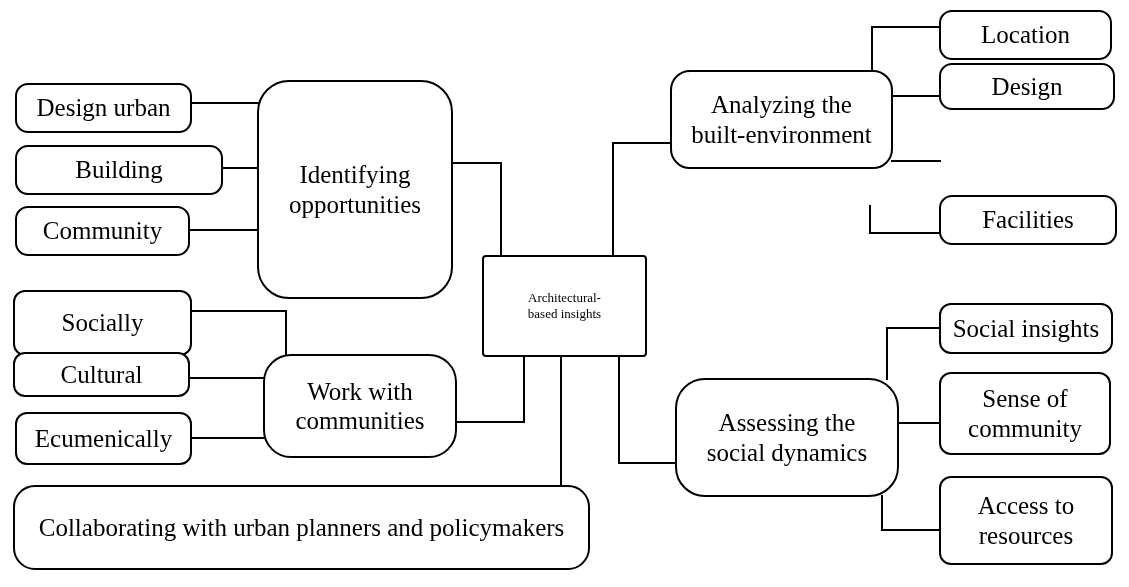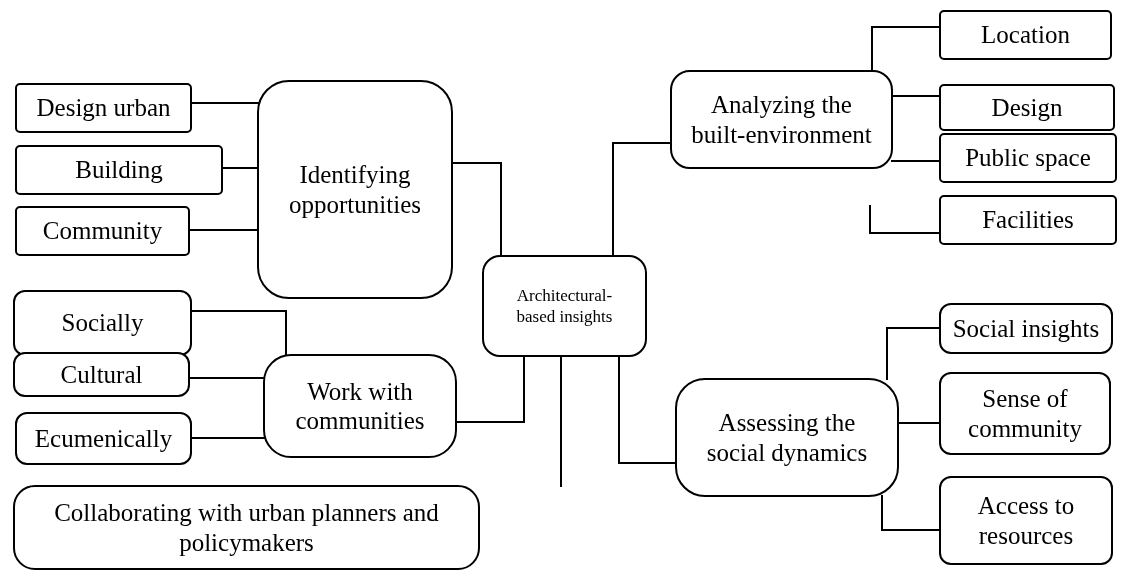--- a/index.html
+++ b/index.html
@@ -8,25 +8,25 @@
     font-family:"Liberation Serif","DejaVu Serif",serif;overflow:hidden;
   }
   .node{
     position:absolute;box-sizing:border-box;
     background:var(--fill,#ffffff);border:2px solid var(--border,#000000);
     color:var(--text,#000000);
     display:flex;align-items:center;justify-content:center;
     text-align:center;white-space:pre-line;
     font-size:25px;line-height:1.18;z-index:2;
   }
-  .leaf{border-radius:5px;}
+  .leaf{border-radius:13px;}
   .soft{border-radius:12px;}
   .hub{border-radius:32px;}
   .wide{border-radius:22px;}
-  .center-node{border-radius:18px;font-size:17px;line-height:1.25;}
+  .center-node{border-radius:4px;font-size:13px;line-height:1.25;}
   .line{position:absolute;background:var(--line,#000000);z-index:1;}
 </style>
 </head>
 <body>
 
 <div class="canvas">
 
   <div class="line" style="left:192px;top:102px;width:68px;height:2px"></div>
   <div class="line" style="left:190px;top:167px;width:70px;height:2px"></div>
   <div class="line" style="left:190px;top:229px;width:70px;height:2px"></div>
@@ -70,30 +70,29 @@
   <div class="node hub" style="left:257px;top:80px;width:196px;height:219px">Identifying
 opportunities</div>
 
   <div class="node soft" style="left:13px;top:290px;width:179px;height:66px">Socially</div>
   <div class="node soft" style="left:13px;top:352px;width:177px;height:45px">Cultural</div>
   <div class="node soft" style="left:15px;top:412px;width:177px;height:53px">Ecumenically</div>
 
   <div class="node hub" style="left:263px;top:354px;width:194px;height:104px;border-radius:28px">Work with
 communities</div>
 
-  <div class="node wide" style="left:13px;top:485px;width:467px;height:85px">Collaborating with urban planners and policymakers</div>
+  <div class="node wide" style="left:13px;top:485px;width:577px;height:85px">Collaborating with urban planners and policymakers</div>
 
   <div class="node center-node" style="left:482px;top:255px;width:165px;height:102px">Architectural-
 based insights</div>
 
   <div class="node hub" style="left:670px;top:70px;width:223px;height:99px;border-radius:20px">Analyzing the
 built-environment</div>
   <div class="node leaf" style="left:939px;top:10px;width:173px;height:50px">Location</div>
-  <div class="node leaf" style="left:939px;top:84px;width:176px;height:47px">Design</div>
-  <div class="node leaf" style="left:939px;top:133px;width:178px;height:50px">Public space</div>
+  <div class="node leaf" style="left:939px;top:63px;width:176px;height:47px">Design</div>
   <div class="node leaf" style="left:939px;top:195px;width:178px;height:50px">Facilities</div>
 
   <div class="node hub" style="left:675px;top:378px;width:224px;height:119px;border-radius:30px">Assessing the
 social dynamics</div>
   <div class="node soft" style="left:939px;top:303px;width:174px;height:51px">Social insights</div>
   <div class="node soft" style="left:939px;top:372px;width:172px;height:83px">Sense of
 community</div>
   <div class="node soft" style="left:939px;top:476px;width:174px;height:89px">Access to
 resources</div>
 

